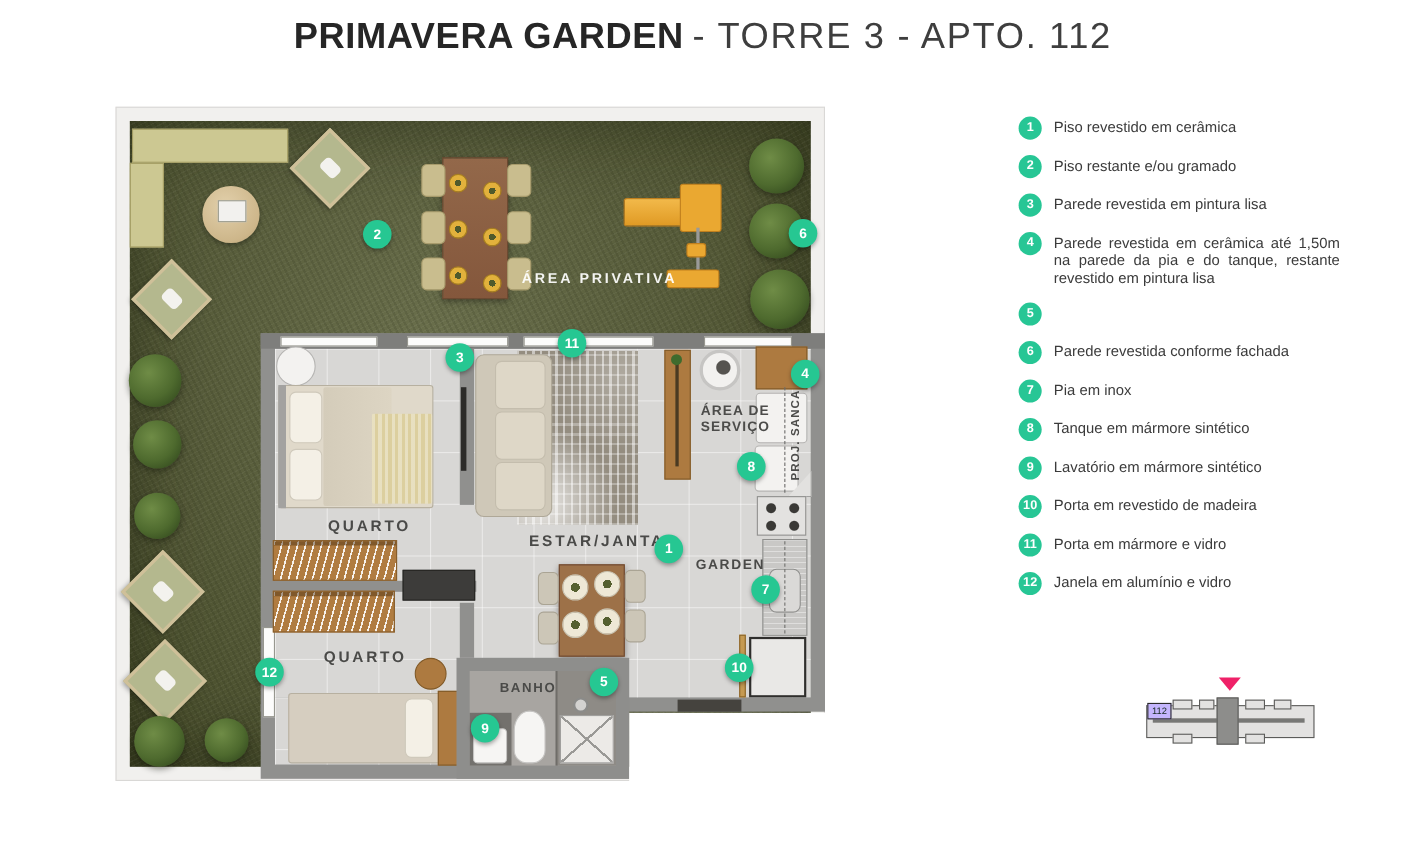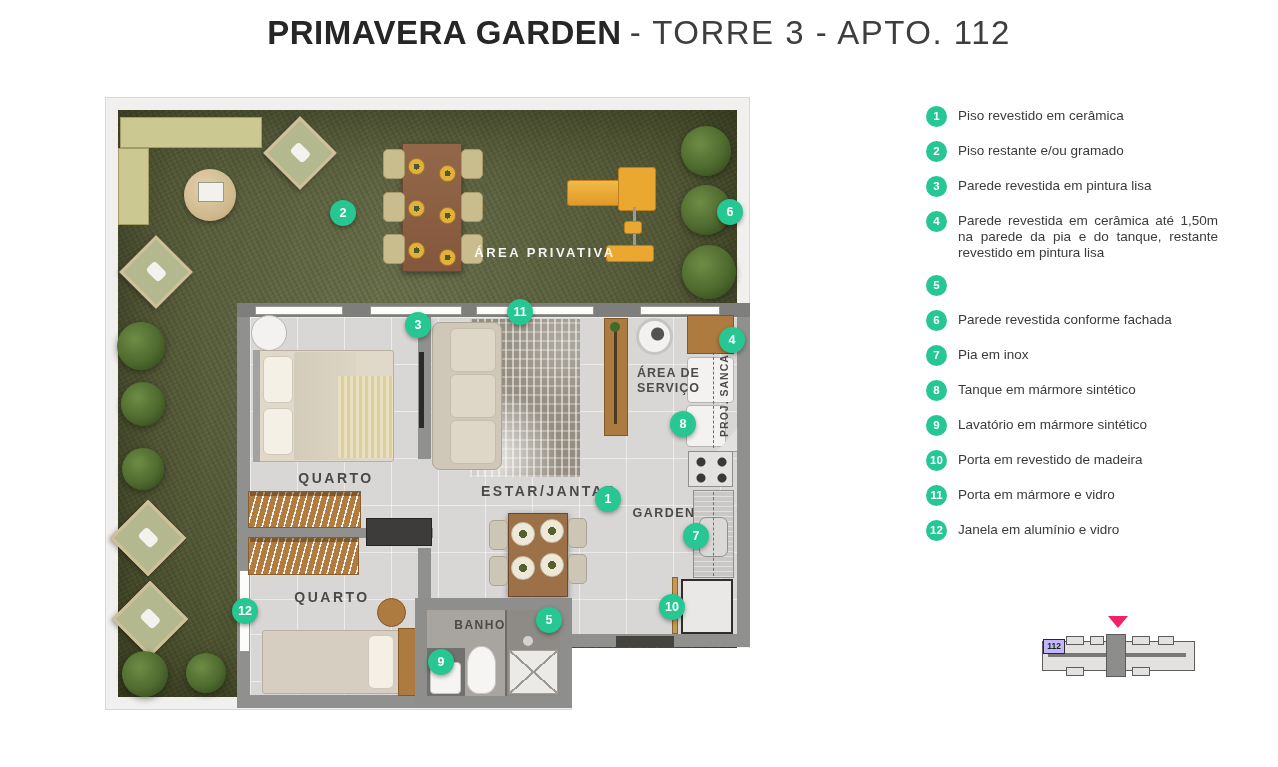--- a/index.html
+++ b/index.html
@@ -77,21 +77,21 @@
           font-size:11.5px;font-weight:700;text-align:center;line-height:21px;margin-right:11px;}
   .lg-text{margin:2px 0 0 0;font-size:13.5px;line-height:16px;color:#3b3b3b;text-align:justify;}
 
   
   .kp-arrow{left:1108px;top:616px;width:0;height:0;border-left:10px solid transparent;
             border-right:10px solid transparent;border-top:12px solid #ef2168;}
   .kp-rect{background:#e3e2e1;border:1.5px solid #5c5c5a;box-sizing:border-box;}
   .kp-core{background:#8d8d8b;border:1.5px solid #5c5c5a;box-sizing:border-box;}
   .kp-corridor{background:#787876;}
   .kp-unit{background:#c4b5fd;border:1.5px solid #2b2b29;box-sizing:border-box;color:#14281f;
-           font-size:8.5px;font-weight:700;text-align:center;line-height:13px;z-index:5;}
+           font-size:8.5px;font-weight:400;text-align:center;line-height:13px;z-index:5;}
 </style>
 </head>
 <body>
 
 <div id="canvas">
 
   <div class="title">
     <span class="brand">PRIMAVERA GARDEN</span><span class="rest">- TORRE 3 - APTO. 112</span>
   </div>
 

